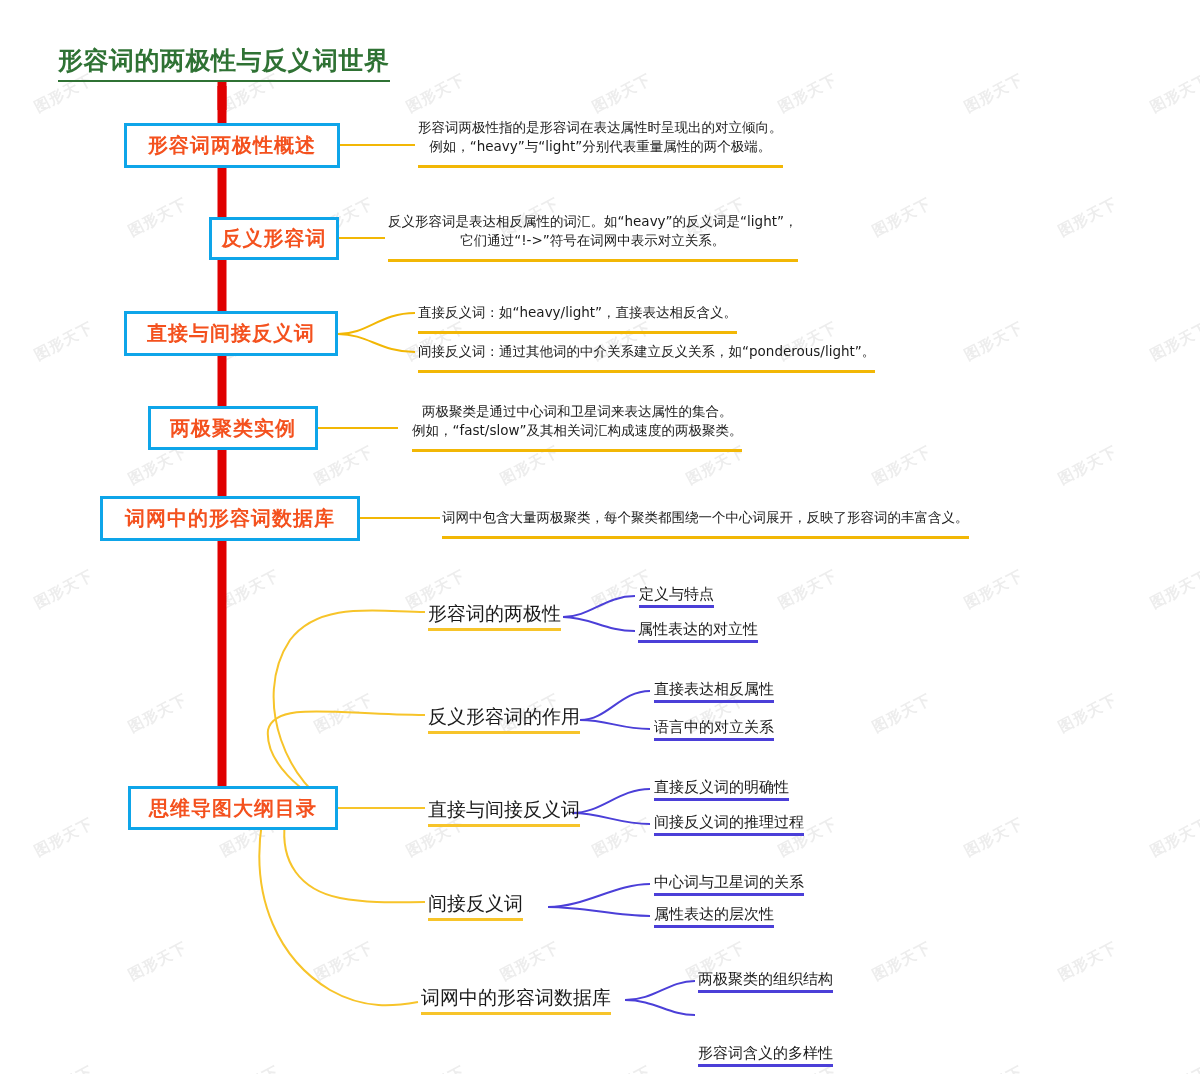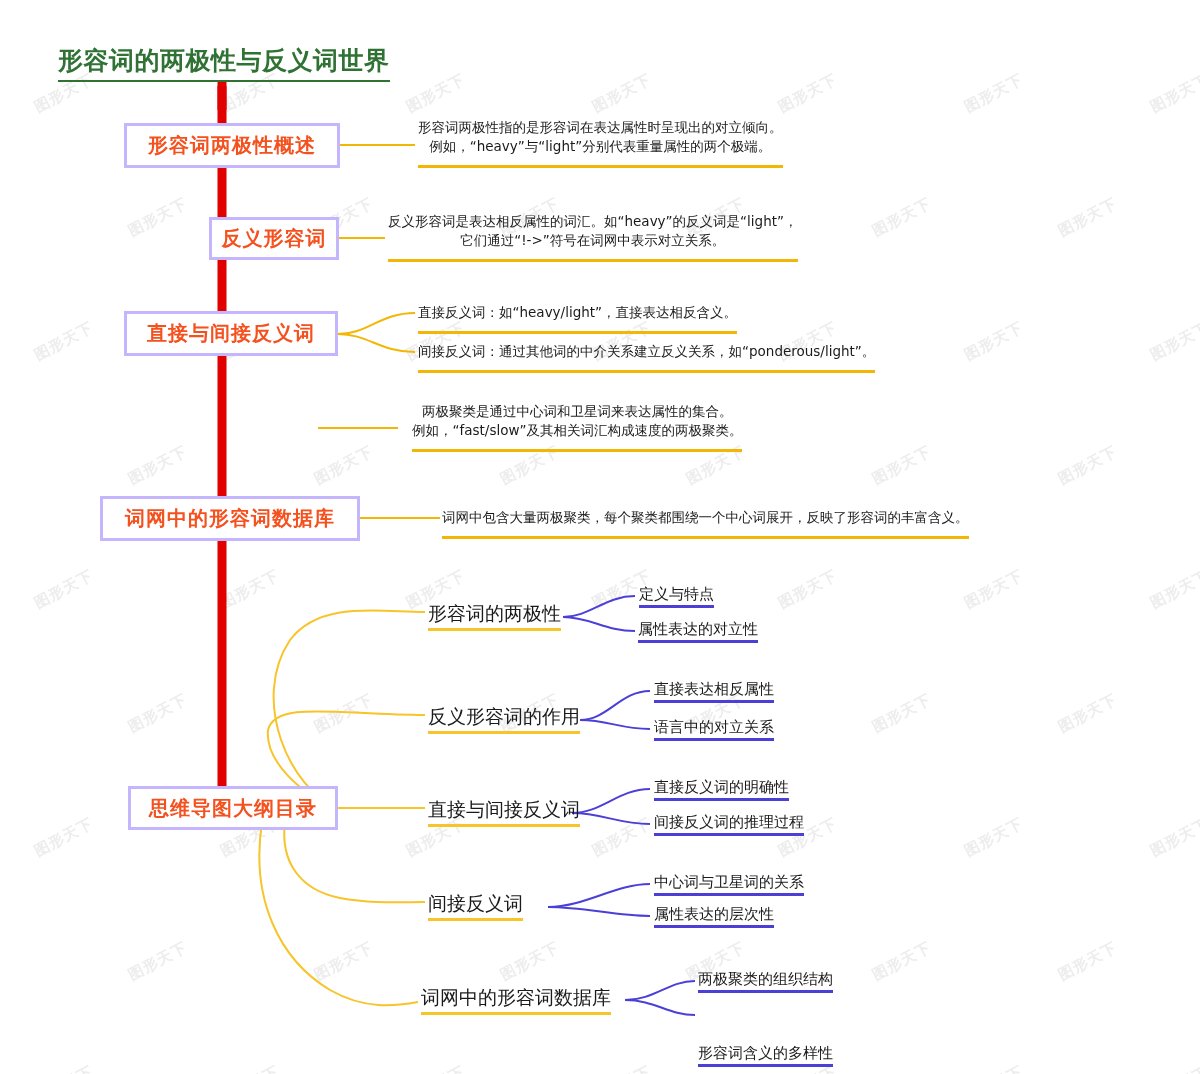--- a/index.html
+++ b/index.html
@@ -24,21 +24,21 @@
   #title{
     position:absolute;left:58px;top:44px;z-index:4;
     font-size:25px;font-weight:700;color:#2f7234;letter-spacing:0.5px;
     border-bottom:2.5px solid #2f7234;padding-bottom:3px;
     font-family:"DejaVu Sans","Liberation Sans",sans-serif;
   }
 
   
   .mainbox{
     position:absolute;z-index:3;background:#ffffff;
-    border:3px solid #c4b5fd;
+    border:3px solid #0ea5e9;
     display:flex;align-items:center;justify-content:center;
     font-size:20px;font-weight:700;color:#f4511e;white-space:nowrap;
     padding:5px 14px;box-sizing:border-box;letter-spacing:1px;
     font-family:"DejaVu Sans","Liberation Sans",sans-serif;
   }
 
   
   .desc{
     position:absolute;z-index:3;
     font-size:13.5px;color:#1a1a1a;line-height:19px;
@@ -194,20 +194,23 @@
   <div class="mainbox" style="left:124px;top:311px;width:214px;height:45px;">
     <span>直接与间接反义词</span>
   </div>
   <div class="desc" style="left:418px;top:303px;">
     <div>直接反义词：如“heavy/light”，直接表达相反含义。</div>
   </div>
   <div class="desc" style="left:418px;top:342px;">
     <div>间接反义词：通过其他词的中介关系建立反义关系，如“ponderous/light”。</div>
   </div>
 
+  <div class="mainbox" style="left:148px;top:406px;width:170px;height:44px;">
+    <span>两极聚类实例</span>
+  </div>
   <div class="desc" style="left:400px;top:402px;margin-left:12px;">
     <div>两极聚类是通过中心词和卫星词来表达属性的集合。</div>
     <div>例如，“fast/slow”及其相关词汇构成速度的两极聚类。</div>
   </div>
 
   <div class="mainbox" style="left:100px;top:496px;width:260px;height:45px;">
     <span>词网中的形容词数据库</span>
   </div>
   <div class="desc" style="left:442px;top:508px;">
     <div>词网中包含大量两极聚类，每个聚类都围绕一个中心词展开，反映了形容词的丰富含义。</div>

